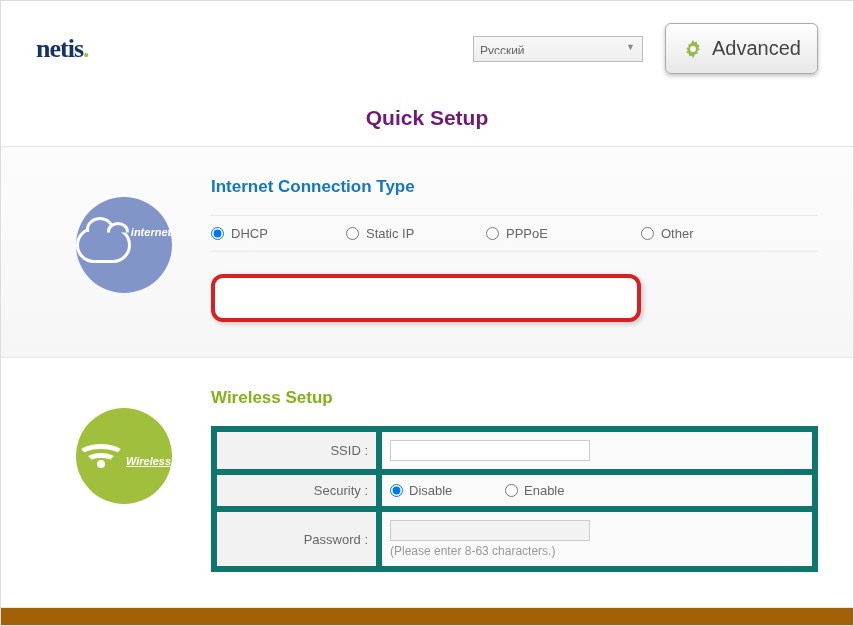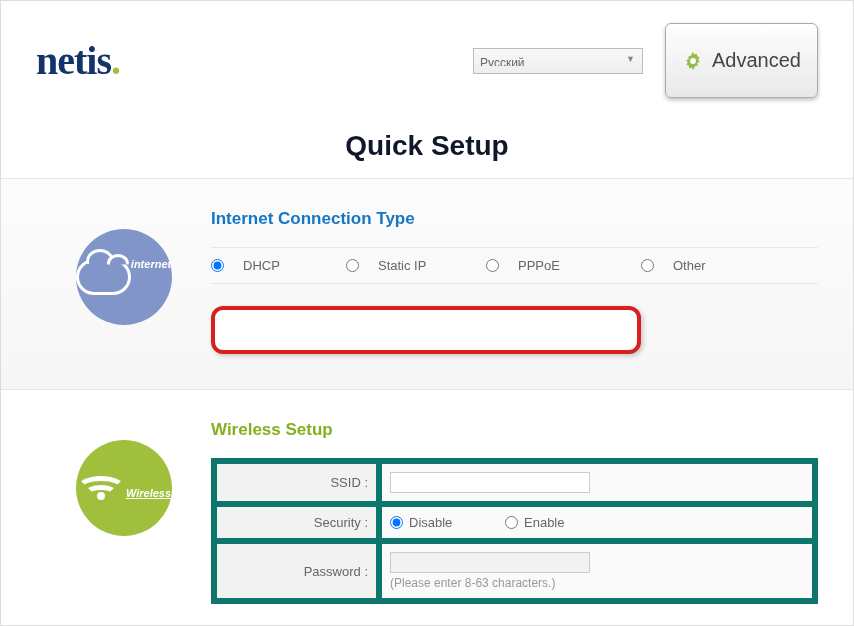--- a/index.html
+++ b/index.html
@@ -1,26 +1,26 @@
 <!DOCTYPE html>
 <html><head>
   <meta charset="utf-8">
   <style>
     * { margin: 0; padding: 0; box-sizing: border-box; }
     body { font-family: Arial, sans-serif; background: #fff; width: 854px; height: 626px; padding: 0; border: 1px solid #ddd; }
     .header { display: flex; align-items: center; padding: 22px 35px 18px 35px; }
-    .logo { color: #15336b; font-size: 40px; font-weight: bold; font-family: Georgia, serif; letter-spacing: -1px; }
+    .logo { color: #15336b; font-size: 26px; font-weight: bold; font-family: Georgia, serif; letter-spacing: -1px; }
     .logo .dot { color: #a0c03d; }
     .header-right { margin-left: auto; display: flex; align-items: center; gap: 22px; }
     .lang-select { width: 170px; height: 26px; border: 1px solid #bbb; background: linear-gradient(#f8f8f8,#eee); color: #666; font-size: 12px; padding: 7px 6px; appearance: none; position: relative; }
     .lang-wrap { position: relative; display: inline-block; }
     .lang-wrap::after { content: "▼"; position: absolute; right: 8px; top: 6px; font-size: 9px; color: #888; pointer-events: none; }
-    .adv-btn { display: flex; align-items: center; gap: 8px; border: 1px solid #aaa; border-radius: 6px; padding: 25px 16px; background: linear-gradient(#fefefe,#e8e8e8); box-shadow: 0 2px 4px rgba(0,0,0,0.25); font-size: 20px; color: #444; cursor: pointer; }
+    .adv-btn { display: flex; align-items: center; gap: 8px; border: 1px solid #aaa; border-radius: 6px; padding: 13px 16px; background: linear-gradient(#fefefe,#e8e8e8); box-shadow: 0 2px 4px rgba(0,0,0,0.25); font-size: 20px; color: #444; cursor: pointer; }
     .gear-icon { width: 22px; height: 22px; }
-    .page-title { text-align: center; font-size: 28px; color: #0f172a; font-weight: bold; padding: 14px 0 16px 0; border-bottom: 1px solid #e5e5e5; }
+    .page-title { text-align: center; font-size: 21px; color: #701a75; font-weight: bold; padding: 14px 0 16px 0; border-bottom: 1px solid #e5e5e5; }
     .section { display: flex; padding: 30px 35px 35px 35px; border-bottom: 1px solid #e5e5e5; }
     .section.internet { background: linear-gradient(#fcfcfc,#f6f6f6); }
     .icon-col { width: 175px; flex-shrink: 0; display: flex; justify-content: center; align-items: flex-start; padding-top: 20px; }
     .circle-icon { width: 96px; height: 96px; border-radius: 50%; display: flex; flex-direction: row; align-items: center; justify-content: center; color: #fff; }
     .circle-internet { background: #8195c8; }
     .circle-wireless { background: #a0c03d; }
     .cloud-icon { width: 55px; height: 36px; border: 3px solid #fff; border-radius: 20px; position: relative; }
     .cloud-icon::before { content:""; position:absolute; width:22px; height:22px; border:3px solid #fff; border-radius:50%; top:-13px; left:7px; background:#8195c8; border-bottom:none; clip-path: polygon(0 0, 100% 0, 100% 60%, 0 60%);}
     .cloud-icon::after { content:""; position:absolute; width:16px; height:16px; border:3px solid #fff; border-radius:50%; top:-8px; left:28px; background:#8195c8; border-bottom:none; clip-path: polygon(0 0, 100% 0, 100% 55%, 0 55%);}
     .cloud-label { font-size: 11px; font-style: italic; font-weight: bold; margin-top: -27px; position: relative; z-index:2;}
@@ -28,21 +28,21 @@
     .wifi-arc { border: 4px solid #fff; border-bottom: none; border-left-color:transparent; border-right-color:transparent; border-radius: 50% 50% 0 0; }
     .arc1 { width:50px; height:25px; border-width:5px; margin-bottom:-16px;}
     .arc2 { width:32px; height:16px; border-width:5px; margin-bottom:-11px;}
     .wifi-dot { width:8px; height:8px; background:#fff; border-radius:50%; margin-top:2px;}
     .wifi-label { font-size: 11px; font-style: italic; font-weight:bold; margin-top:9px;text-decoration:underline;}
     .content-col { flex: 1; }
     .section-title { font-size: 17px; font-weight: bold; margin-bottom: 18px; }
     .title-internet { color: #1476c6; }
     .title-wireless { color: #85b11e; }
     .radio-row { display: flex; gap: 0; padding: 10px 0; border-top: 1px solid #e8e8e8; border-bottom: 1px solid #e8e8e8; }
-    .radio-item { display: flex; align-items: center; gap: 19px; color: #666; font-size: 13px; }
+    .radio-item { display: flex; align-items: center; gap: 7px; color: #666; font-size: 13px; }
     .radio-item:nth-child(1){width:135px;}
     .radio-item:nth-child(2){width:140px;}
     .radio-item:nth-child(3){width:155px;}
     .radio-item:nth-child(4){flex:1;}
     input[type=radio]{width:13px;height:13px;}
     .highlight-box { margin-top: 22px; width: 430px; height: 48px; border: 4px solid #d92020; border-radius: 12px; background:#fff; box-shadow: 2px 2px 5px rgba(0,0,0,0.2); }
     .form-table { width: 100%; border-collapse: collapse; }
     .form-table td { padding: 8px 8px; border: 6px solid #0f766e; font-size: 13px; color: #666; }
     .form-table .label-cell { background: #f2f2f2; text-align: right; width: 165px; }
     .form-table .value-cell { background: #fafafa; }

